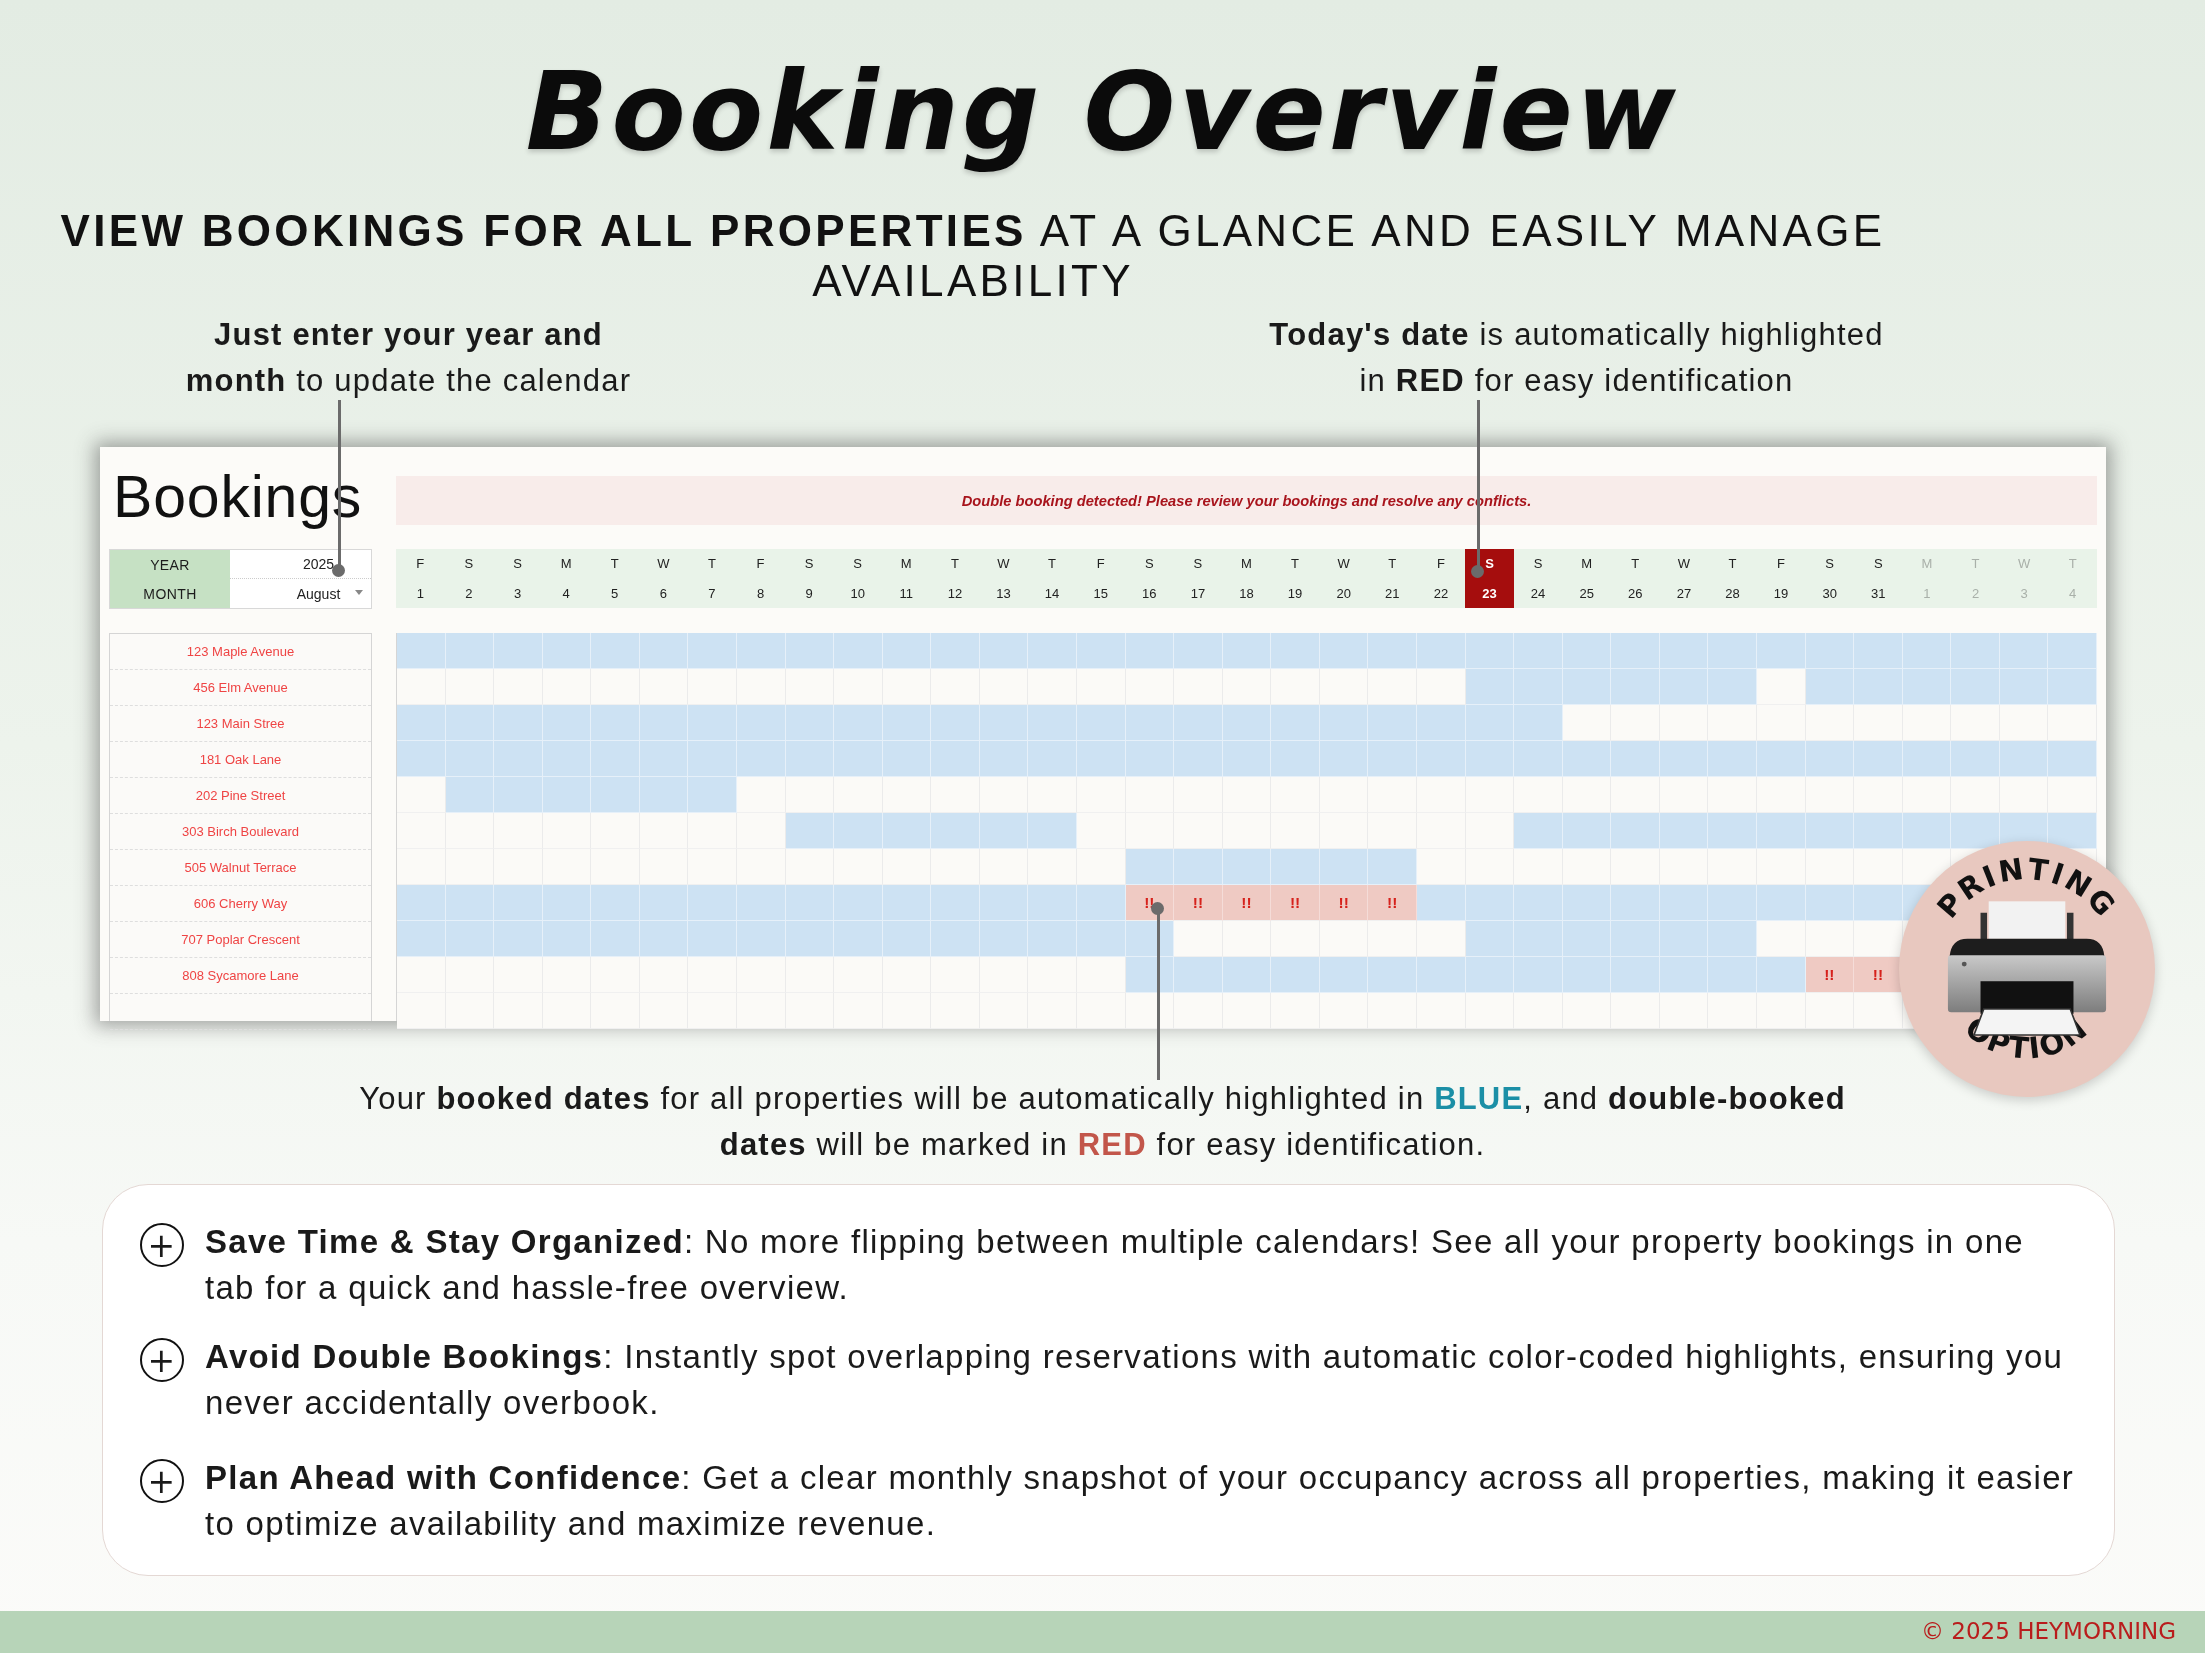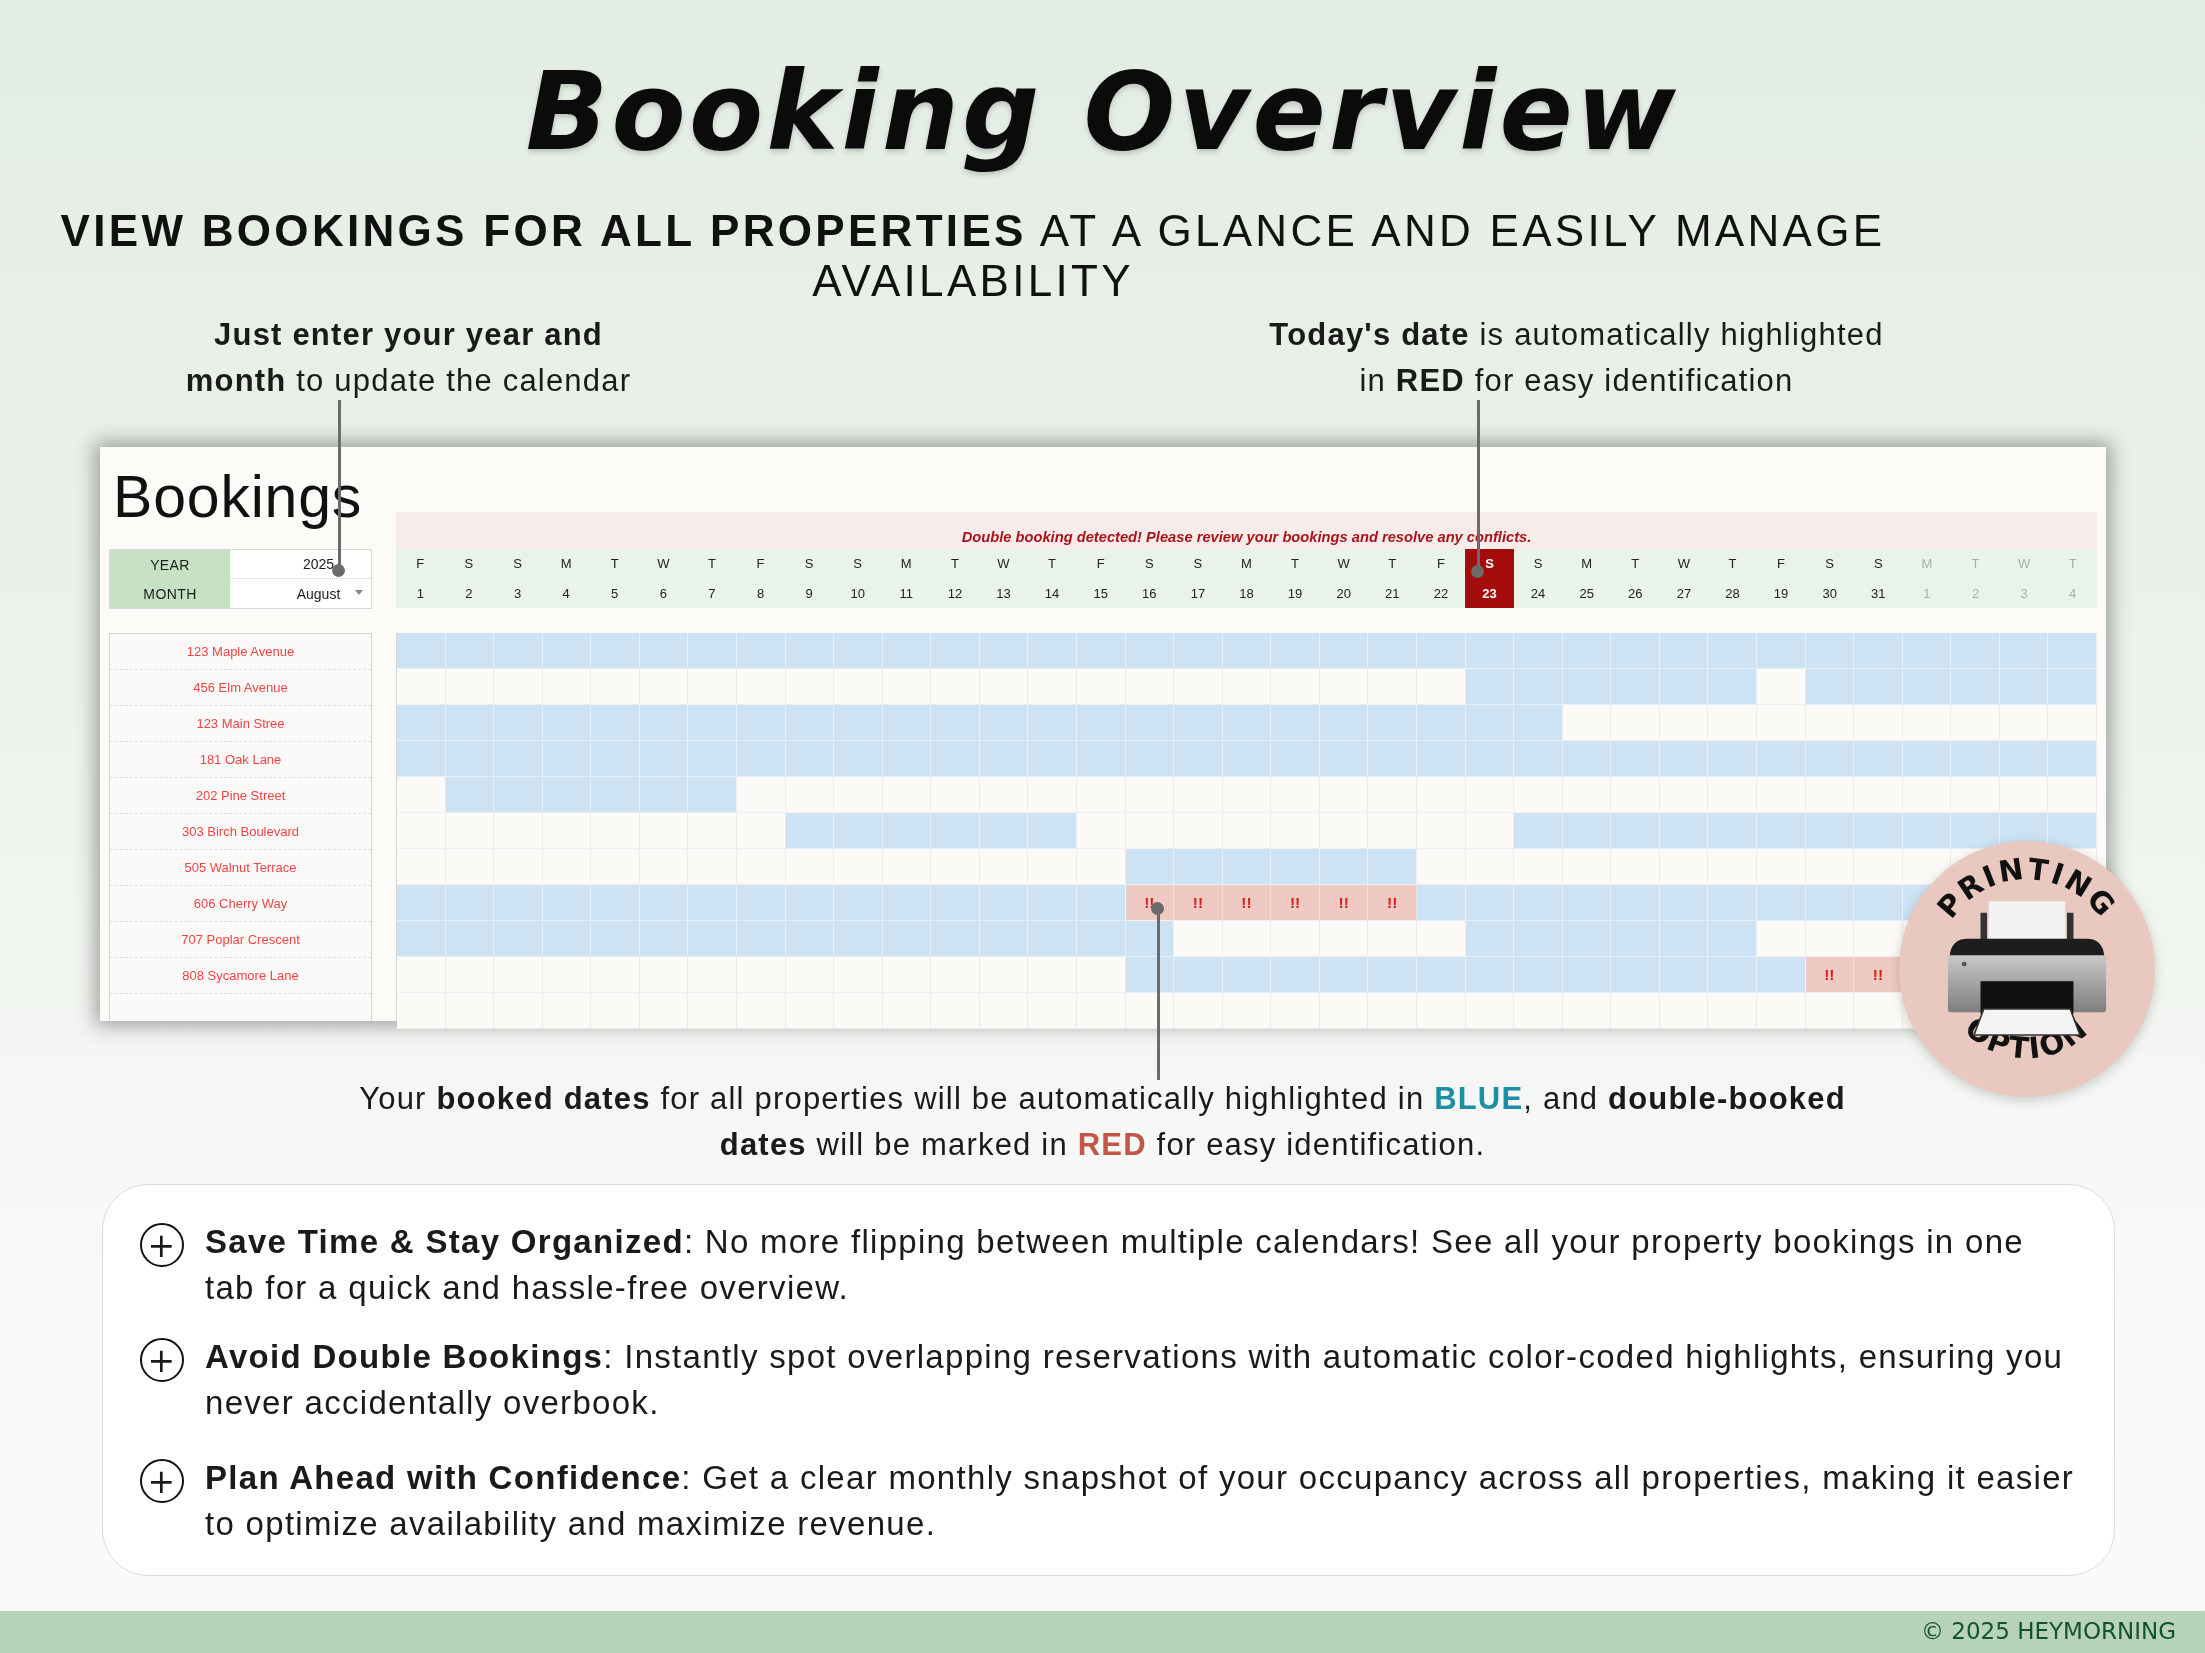--- a/index.html
+++ b/index.html
@@ -52,21 +52,21 @@
   .ym-val{
     flex:1;background:#fff;display:flex;align-items:center;justify-content:center;position:relative;
     font-family:"Liberation Sans",sans-serif;font-size:14px;color:#222;padding-left:36px;
   }
   .ym-row.first .ym-val{border-bottom:0.8px dotted #ccc;}
   .ym-caret{position:absolute;right:8.2px;top:11.4px;width:0;height:0;border-left:4.9px solid transparent;border-right:4.9px solid transparent;border-top:5.7px solid #888;}
 
   .alert{
     position:absolute;left:296px;top:29px;width:1701px;height:49px;background:#f8ecea;
     display:flex;align-items:center;justify-content:center;
-    font-family:"Liberation Sans",sans-serif;font-style:italic;font-weight:bold;font-size:14.7px;color:#a8141c;margin-top:36px;
+    font-family:"Liberation Sans",sans-serif;font-style:italic;font-weight:bold;font-size:14.7px;color:#a8141c;
   }
   .days{
     position:absolute;left:296px;top:102px;width:1701px;height:59px;background:#e9f3e9;
     display:grid;grid-template-columns:repeat(35,1fr);
   }
   .day{display:flex;flex-direction:column;align-items:center;justify-content:center;
     font-family:"Liberation Sans",sans-serif;font-size:13px;color:#222;gap:14.7px;}
   .day.next{color:#a9b0a9;}
   .day.today{background:#a50d0d;color:#fff;font-weight:bold;}
 
@@ -105,21 +105,21 @@
     position:absolute;left:102px;top:1184px;width:2013px;height:392px;border:1.6px solid #e4d8d4;
     border-radius:46px;background:#fff;
   }
   .feat{position:absolute;left:37px;width:1944px;font-family:"Liberation Sans",sans-serif;
     font-size:33px;line-height:46px;letter-spacing:1.3px;color:#1a1a1a;padding-left:65px;}
   .feat b{font-weight:bold;}
   .plus{position:absolute;left:0;top:4.1px;width:44px;height:44px;border:2.5px solid #111;border-radius:50%;
     display:flex;align-items:center;justify-content:center;font-size:33px;line-height:1;font-family:"DejaVu Sans",sans-serif;}
 
   .footer{position:absolute;left:0;top:1611px;width:2205px;height:42px;background:#b7d4b8;}
-  .footer-text{position:absolute;right:29px;top:6.5px;font-family:"DejaVu Sans",sans-serif;font-size:23px;color:#14532d;}
+  .footer-text{position:absolute;right:29px;top:6.5px;font-family:"DejaVu Sans",sans-serif;font-size:23px;color:#b91c1c;}
 </style>
 </head>
 <body>
 
 <h1 class="title">Booking Overview</h1>
 <div class="subtitle"><b>VIEW BOOKINGS FOR ALL PROPERTIES</b><span class="light"> AT A GLANCE AND EASILY MANAGE AVAILABILITY</span></div>
 
 <div class="callout" style="left:147px;top:312px;width:523px;">
   <b>Just enter your year and</b><br>
   <b>month</b><span> to update the calendar</span>

